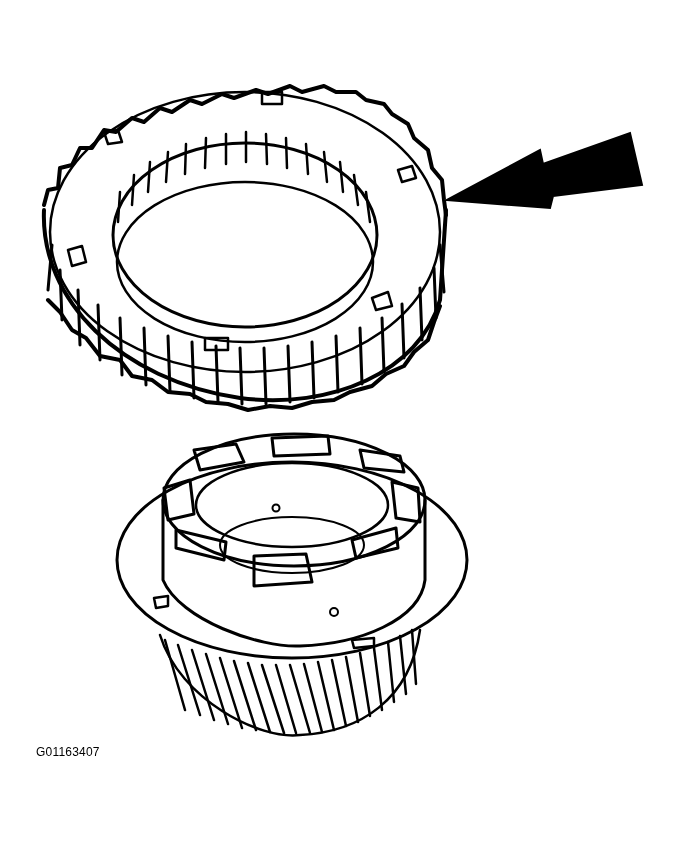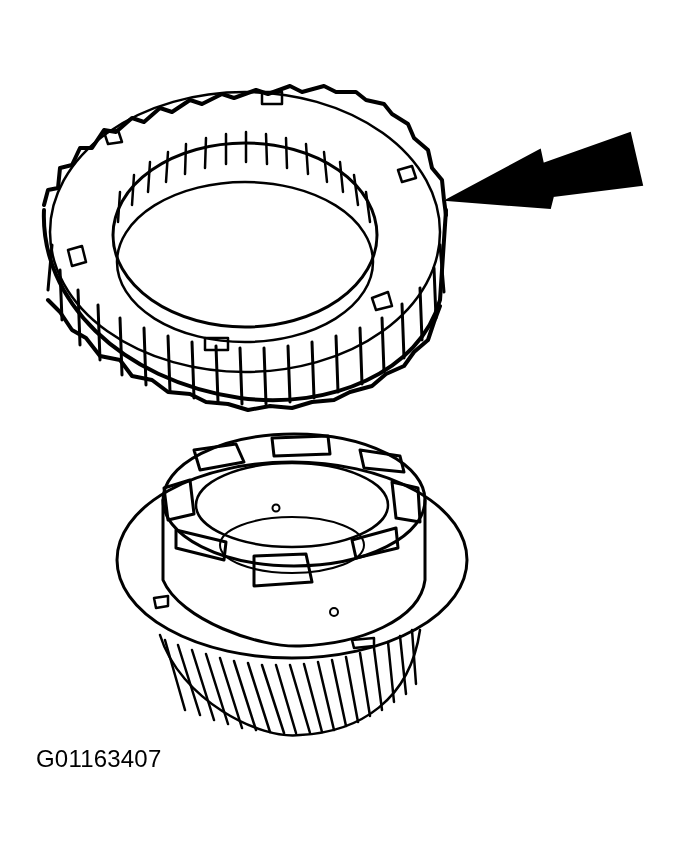--- a/index.html
+++ b/index.html
@@ -1,21 +1,21 @@
 <!DOCTYPE html>
 <html><head>
   <meta charset="utf-8">
   <style>
     html, body { margin: 0; padding: 0; background: #ffffff; }
     body { width: 679px; height: 844px; position: relative; overflow: hidden; }
     .figure { position: absolute; left: 0; top: 0; width: 679px; height: 844px; }
     .caption {
       position: absolute; left: 36px; top: 745px;
       font-family: "Liberation Sans", sans-serif;
-      font-size: 24px; font-weight: normal; color: #000000; letter-spacing: 0.2px;
+      font-size: 12px; font-weight: normal; color: #000000; letter-spacing: 0.2px;
     }
     svg .ln { fill: none; stroke: #000; stroke-linejoin: round; stroke-linecap: round; }
   </style>
 </head>
 <body>
 
 <div class="figure">
   <svg width="679" height="844" viewBox="0 0 679 844" xmlns="http://www.w3.org/2000/svg">
 
     <g>

